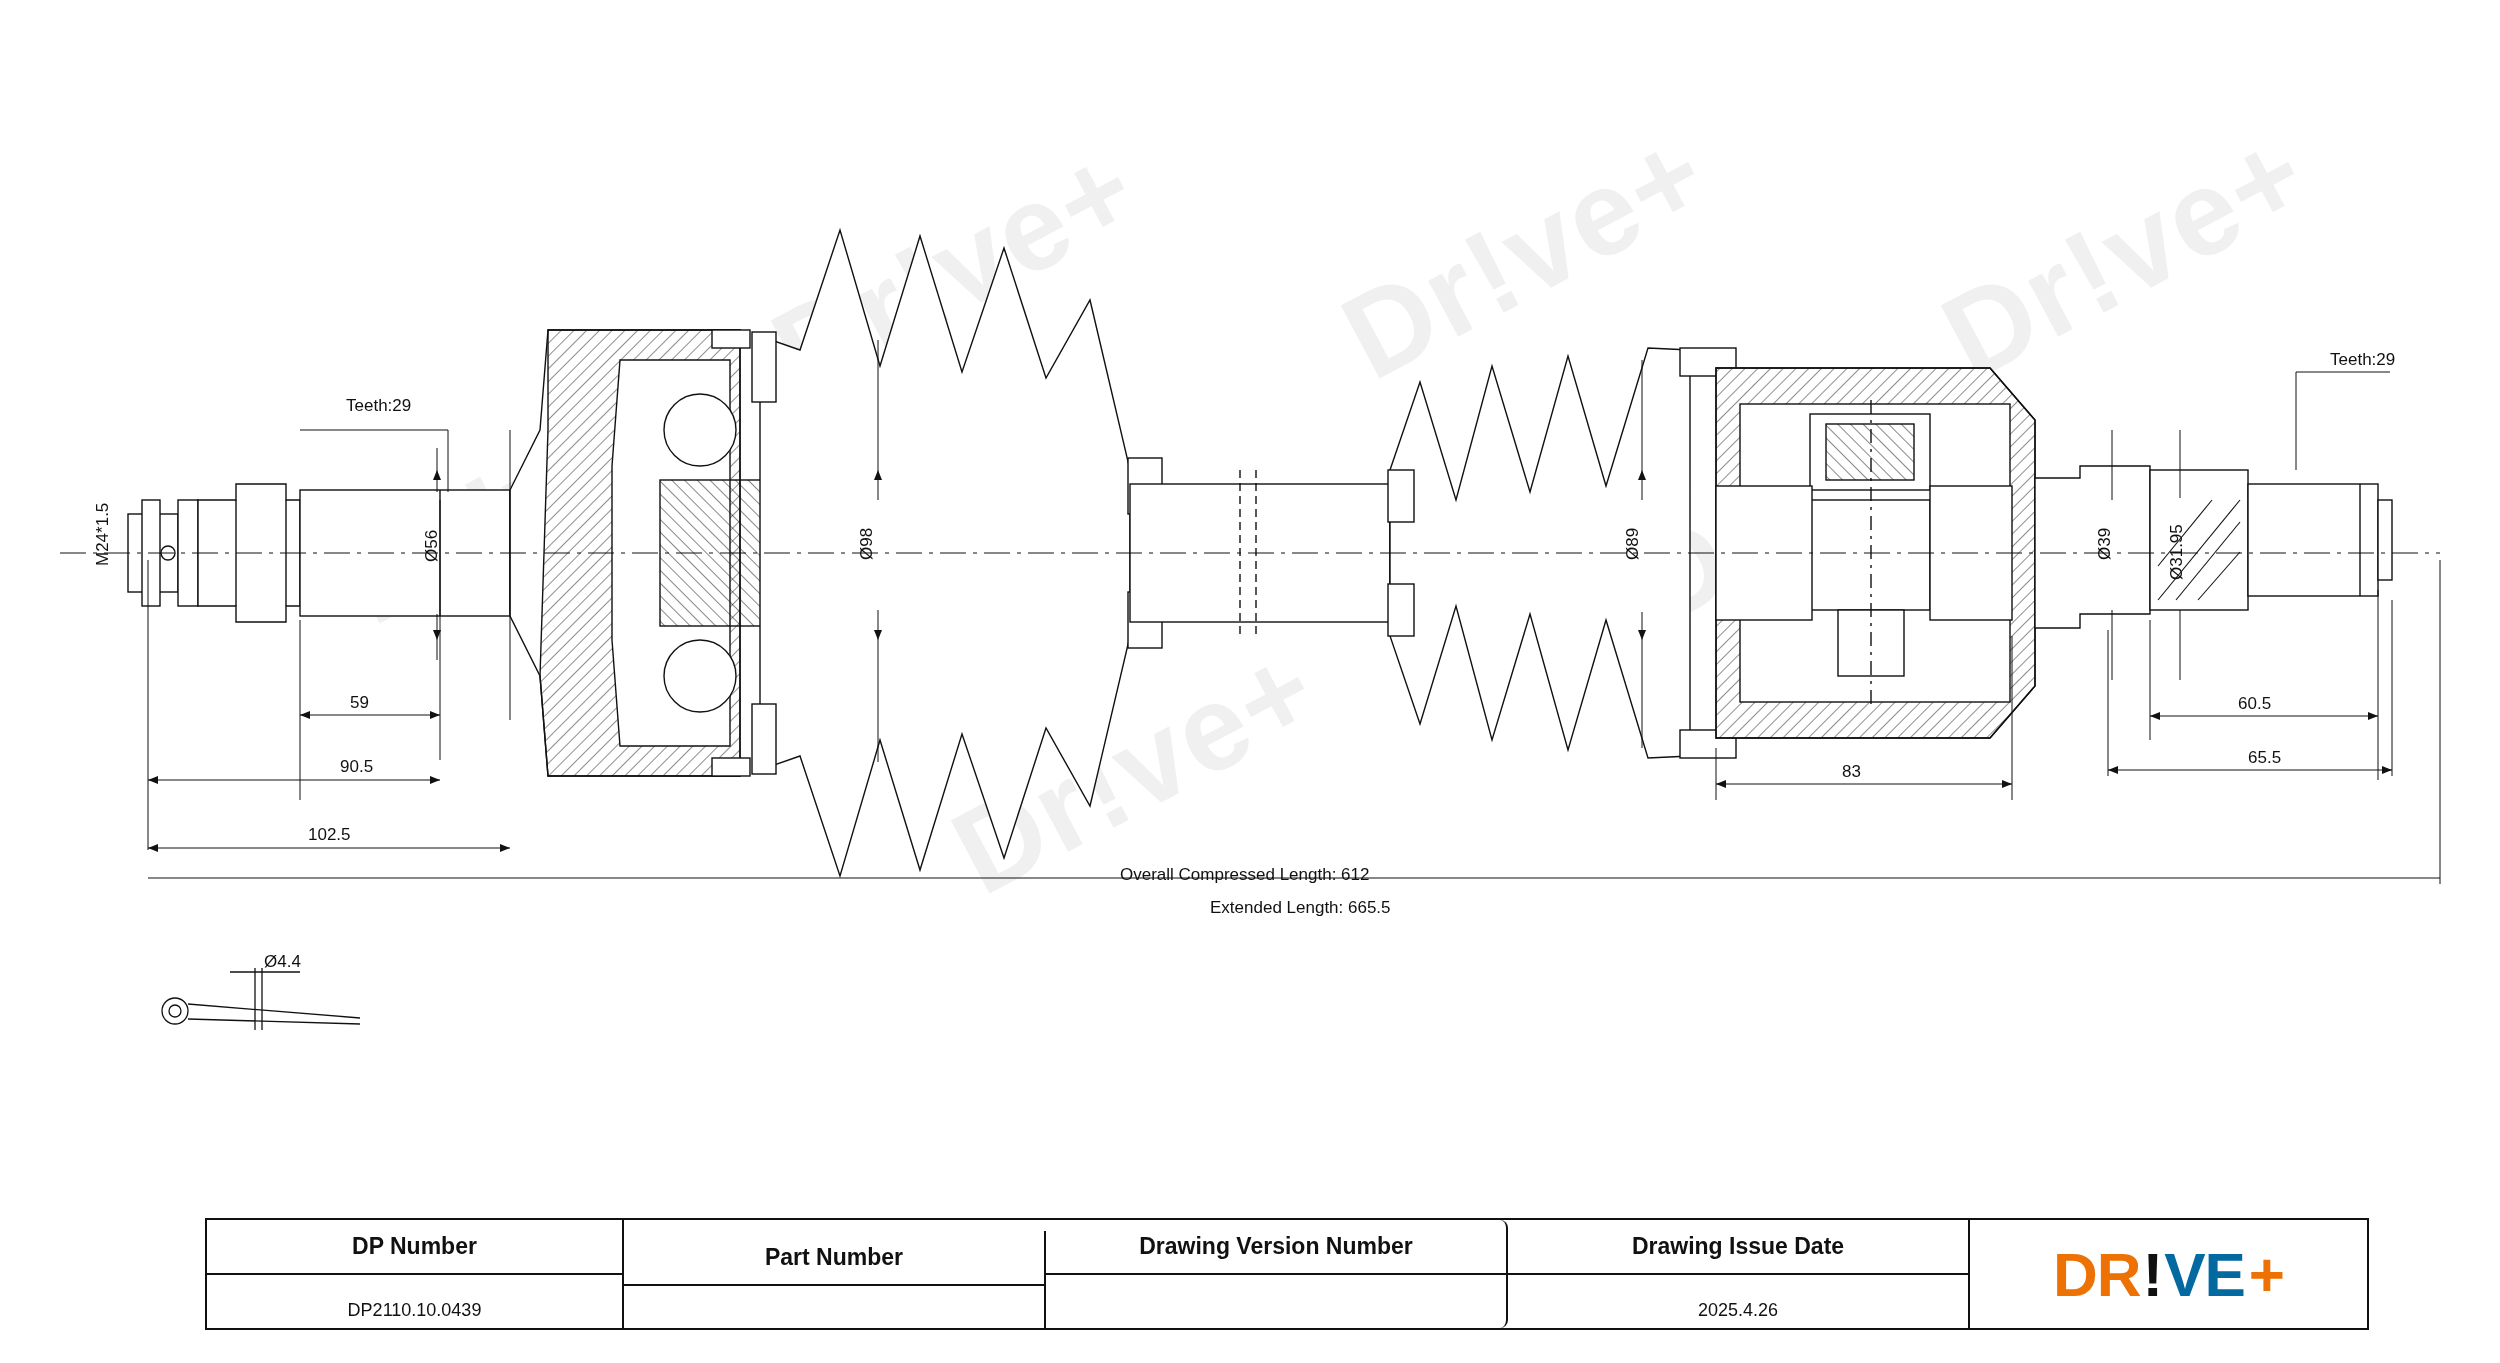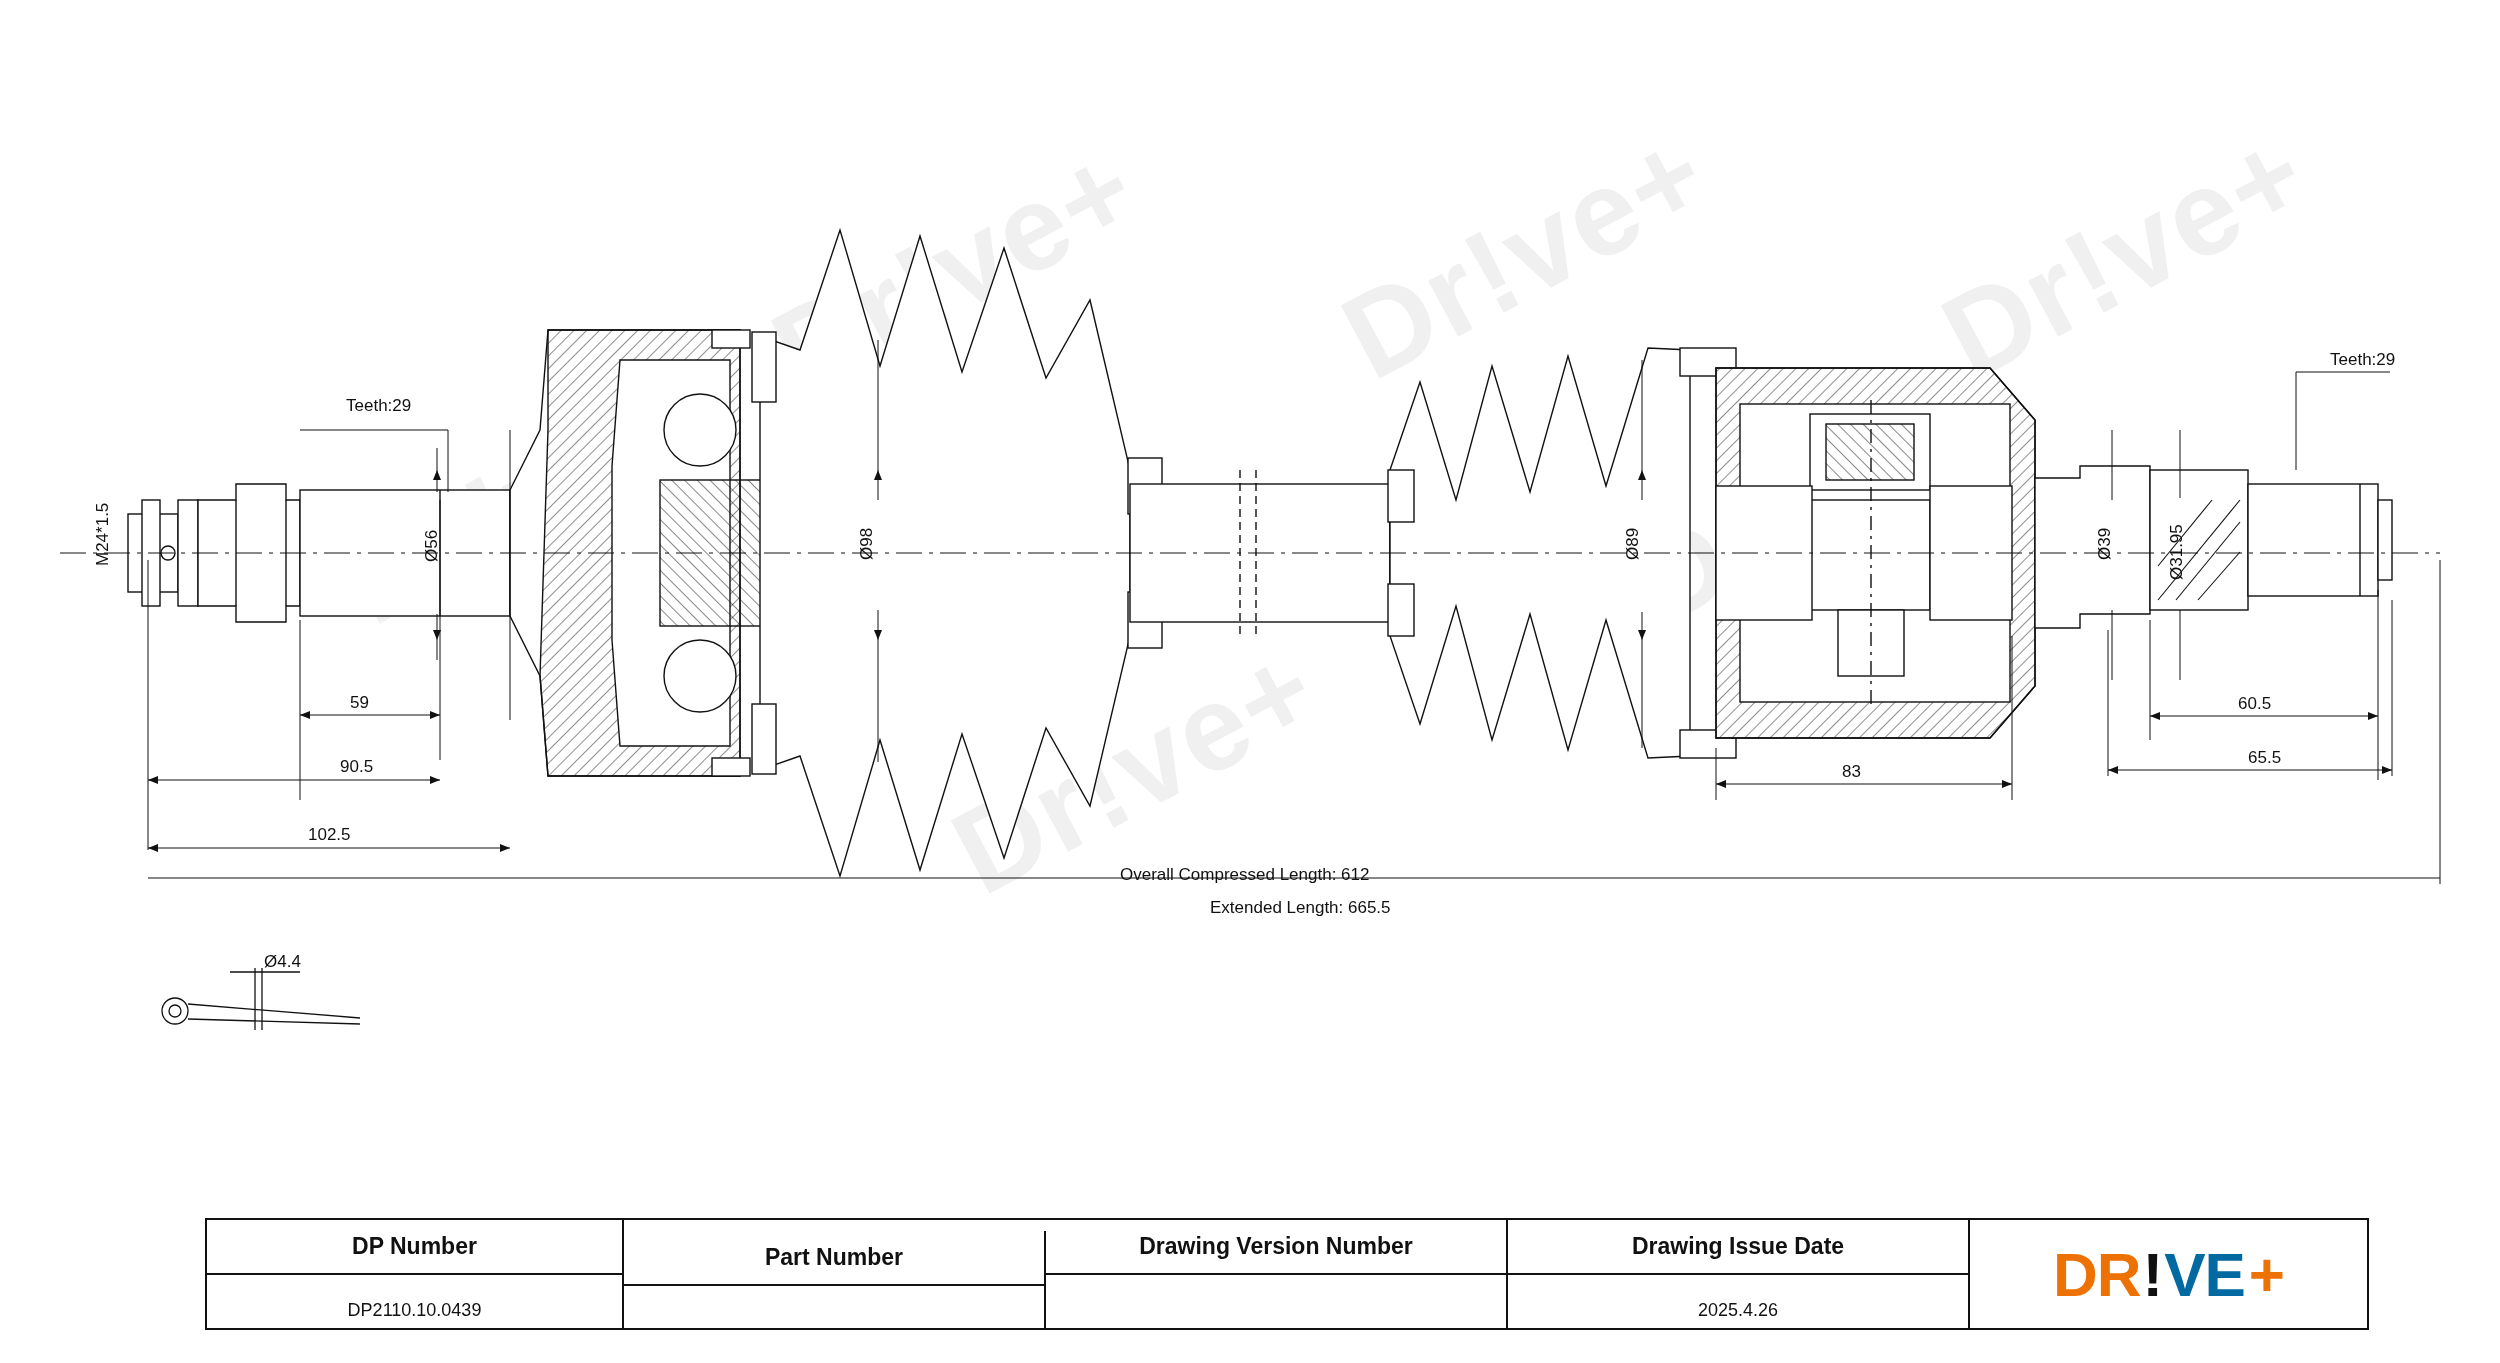--- a/index.html
+++ b/index.html
@@ -10,21 +10,21 @@
   svg.main{position:absolute;left:0;top:0;width:2500px;height:1363px;z-index:2;}
   .dimtxt{font-family:"Liberation Sans",sans-serif;font-size:17px;fill:#111;}
   
   #titleblock{position:absolute;left:205px;top:1218px;width:2160px;height:108px;z-index:3;
      border:2px solid #111;display:flex;background:#fff;}
   .tb-col{border-right:2px solid #111;display:flex;flex-direction:column;gap:17px;}
   .tb-col:last-child{border-right:none;}
   .tb-head{height:53px;display:flex;align-items:center;justify-content:center;
      font-size:23px;font-weight:bold;border-bottom:2px solid #111;}
   .tb-val{flex:1;display:flex;align-items:center;justify-content:center;font-size:18px;}
-  .c1{width:415px;}.c2{width:420px;margin-top:11px;}.c3{width:460px;}.c4{width:460px;}
+  .c1{width:415px;}.c2{width:420px;margin-top:11px;}.c3{width:460px;border-radius:8px;}.c4{width:460px;}
   .c5{width:auto;flex:1;display:flex;align-items:center;justify-content:center;}
   
   #logo{display:flex;align-items:center;justify-content:flex-start;font-weight:bold;
         font-size:62px;letter-spacing:-1px;font-family:"Liberation Sans",sans-serif;}
   #logo .dr{color:#ee7203;}
   #logo .bang{color:#111;margin:0 2px;}
   #logo .ve{color:#0369a1;}
   #logo .plus{color:#ee7203;margin-left:4px;}
 </style>
 </head>

